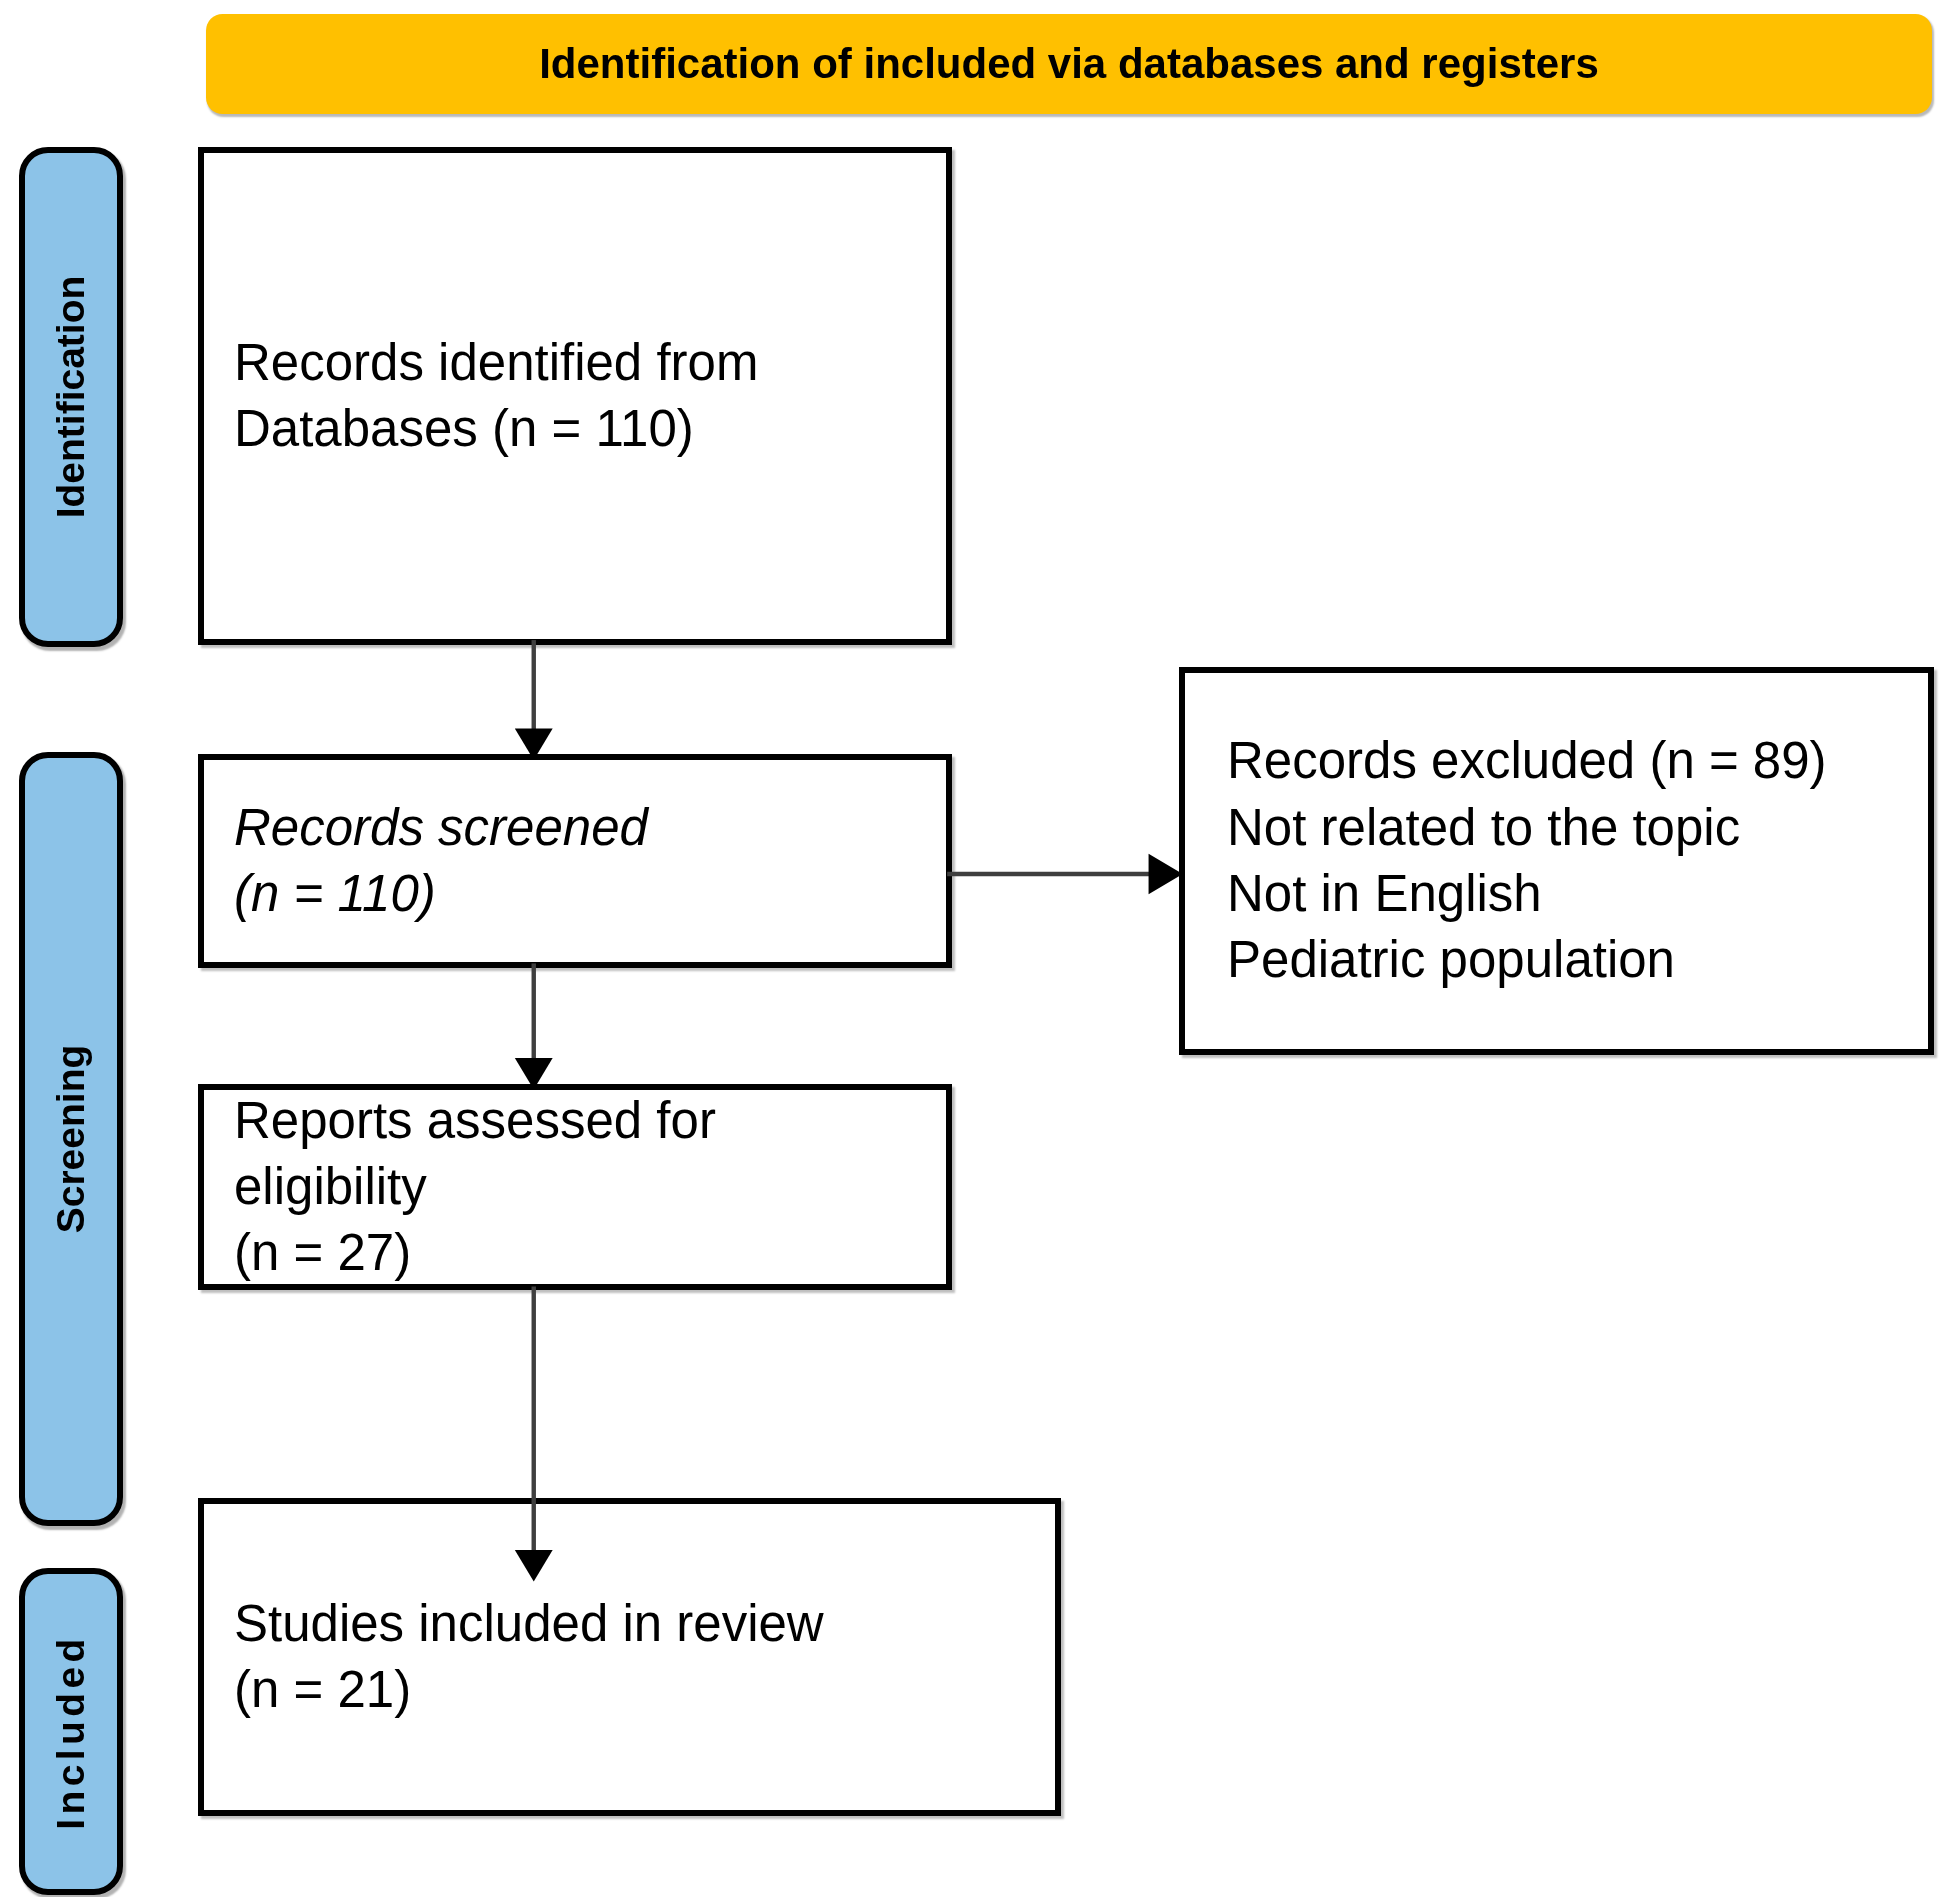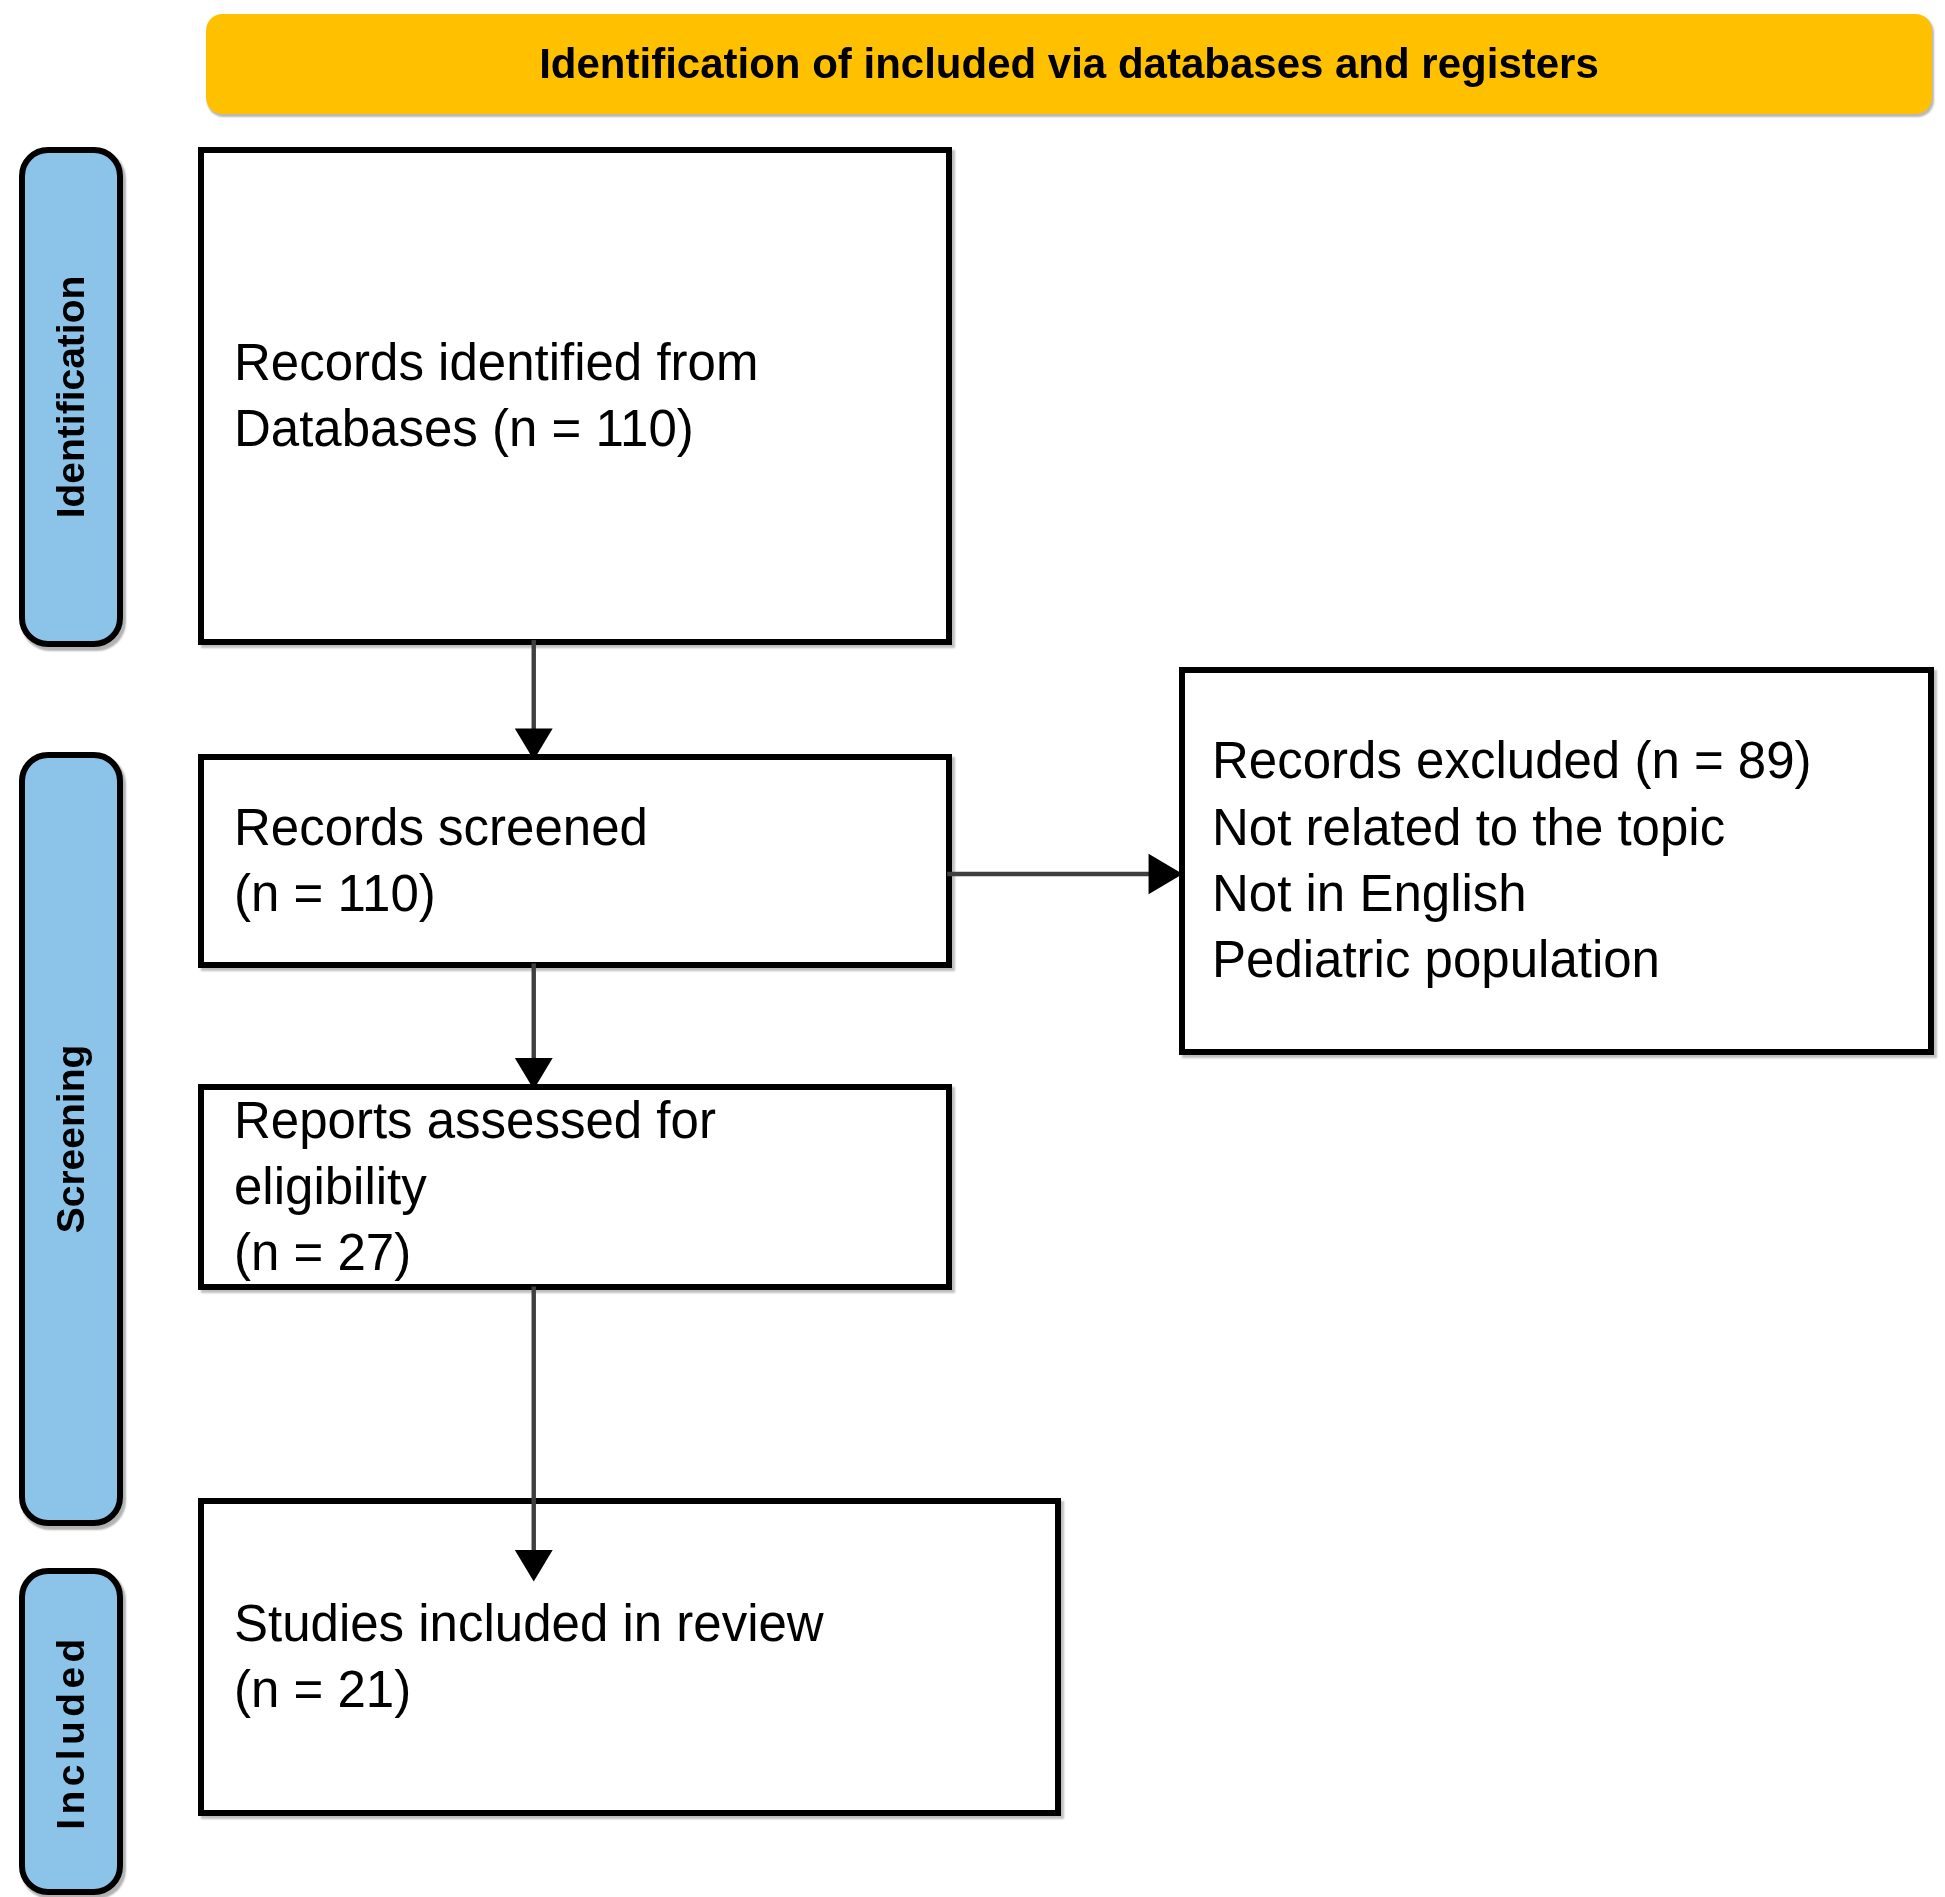--- a/index.html
+++ b/index.html
@@ -85,26 +85,26 @@
   }
   .flow-box-text {
     padding: 0 30px;
     font-size: 51px;
     line-height: 1.30;
     color: #000000;
     white-space: pre-line;
   }
 
   #box-identified  { left: 198px;  top: 147px;  width: 754px; height: 498px; }
-  #box-screened    { left: 198px;  top: 754px; width: 754px; height: 214px; }
+  #box-screened    { left: 198px;  top: 754px; width: 754px; height: 214px; font-style: italic; }
   #box-eligibility { left: 198px;  top: 1084px; width: 754px; height: 206px; }
   #box-included    { left: 198px;  top: 1498px; width: 863px; height: 318px; }
   #box-excluded    { left: 1179px; top: 667px; width: 755px; height: 388px; }
 
-  #box-excluded .flow-box-text { padding: 0 27px; }
+  #box-excluded .flow-box-text { padding: 0 42px; }
 
   
   .connector {
     position: absolute;
     overflow: visible;
   }
   .connector svg { display: block; overflow: visible; }
   .conn-line { stroke: #3f3f3f; stroke-width: 7; fill: none; }
   .conn-head { fill: #000000; }
 

